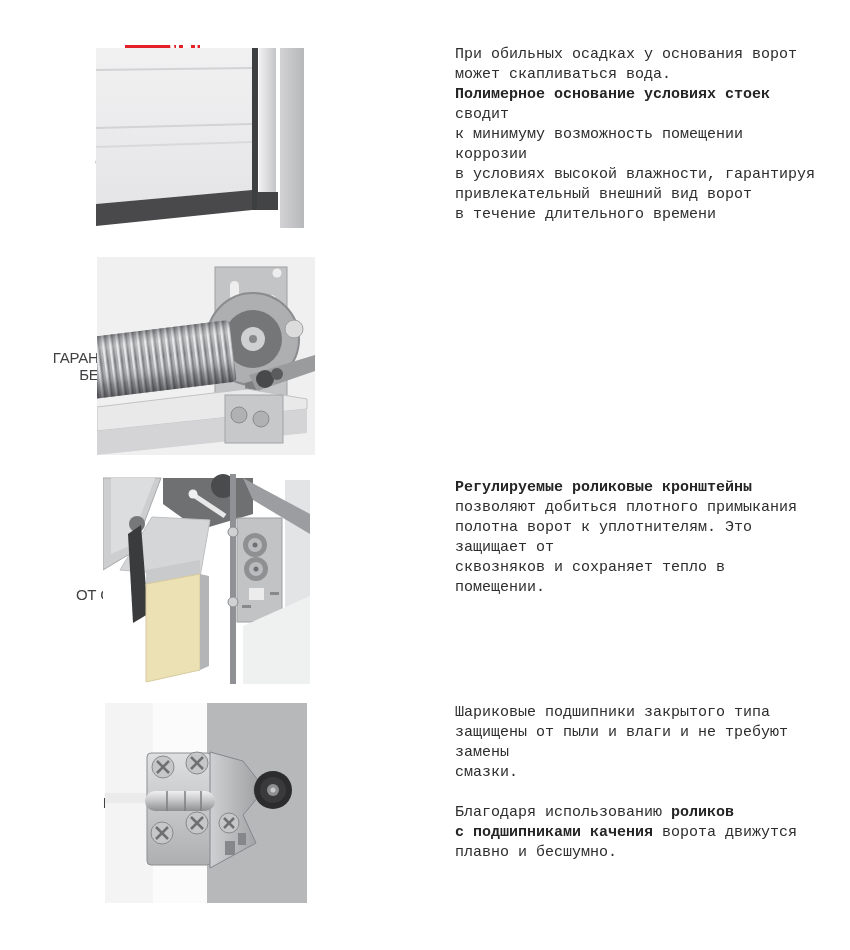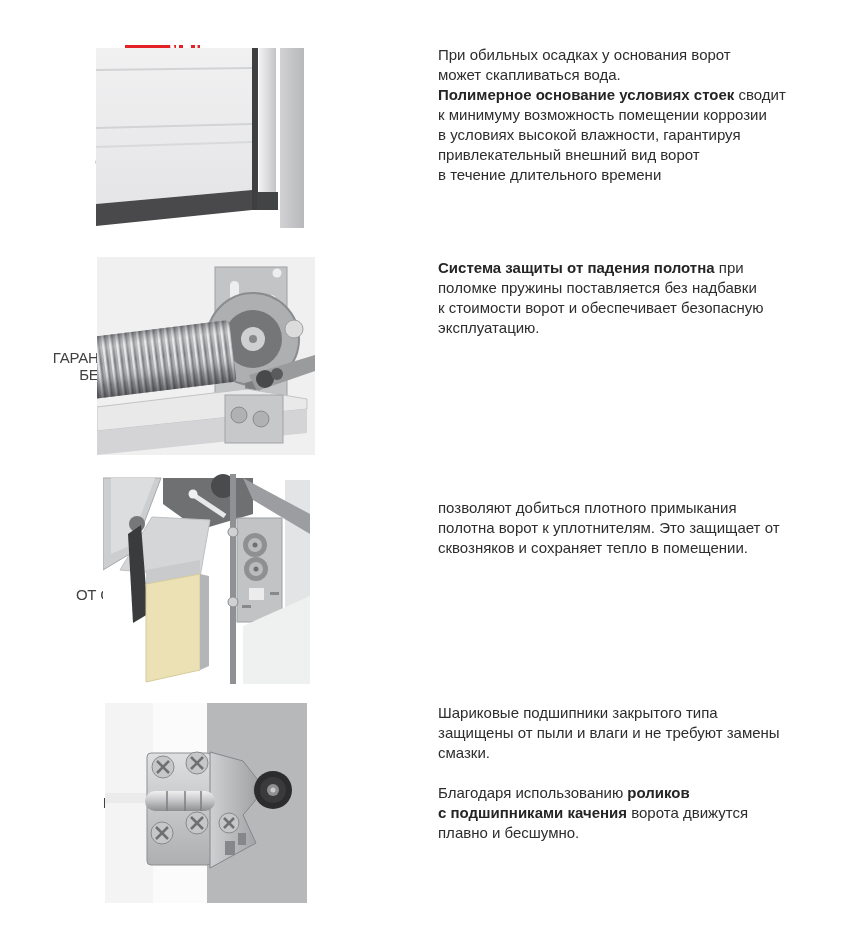--- a/index.html
+++ b/index.html
@@ -6,21 +6,21 @@
   .canvas{position:relative;width:850px;height:950px;background:#ffffff;overflow:hidden;
           font-family:"Liberation Sans",sans-serif;}
   .feature{position:absolute;left:0;width:850px;height:235px;}
   .f1{top:45px}.f2{top:258px}.f3{top:478px}.f4{top:703px}
   .icon-box{position:absolute;left:125px;top:0;width:75px;height:75px;}
   .icon-box svg{display:block}
   .caption{position:absolute;right:650px;top:91px;width:220px;text-align:right;
            white-space:pre-line;font-size:15px;line-height:17px;color:#414144;letter-spacing:-0.2px;}
   .photo{position:absolute;top:0;}
   .p1{left:96px;top:1px}.p2{left:97px;top:-1px}.p3{left:103px;top:-4px}.p4{left:105px;top:0}
-  .text{position:absolute;left:438px;top:0;width:365px;color:#2d2d2e;font-size:15px;line-height:20px;}
+  .text{position:absolute;left:455px;top:0;width:365px;color:#2d2d2e;font-size:15px;line-height:20px;font-family:Liberation Mono, monospace;}
   .text p{margin:0 0 20px 0;white-space:pre-line;}
   .text b{font-weight:bold;color:#252526;}
 </style>
 </head>
 <body>
 
 <div class="canvas">
 
   <section class="feature f1">
     <div class="icon-box">
@@ -147,26 +147,20 @@
         <polygon points="148,126 162,122 164,158 150,160" fill="#7e7f81"></polygon>
         <polygon points="152,118 218,98 218,114 160,134" fill="#9a9b9d"></polygon>
         <circle cx="168" cy="122" r="9" fill="#48494b"></circle>
         <circle cx="180" cy="117" r="6" fill="#5a5b5d"></circle>
         <polygon points="0,150 150,132 210,142 210,152 0,174" fill="#e9e9ea" stroke="#c2c3c5" stroke-width="1"></polygon>
         <polygon points="0,174 210,152 210,176 0,198" fill="#d4d4d6"></polygon>
         <rect x="128" y="138" width="58" height="48" fill="#c7c8ca" stroke="#a2a3a5" stroke-width="1"></rect>
         <circle cx="142" cy="158" r="8" fill="#b0b1b3" stroke="#8b8c8e" stroke-width="1"></circle>
         <circle cx="164" cy="162" r="8" fill="#b0b1b3" stroke="#8b8c8e" stroke-width="1"></circle>
       </svg>
-    </div>
-    <div class="text">
-      <p><span></span><b>Система защиты от падения полотна</b><span> при
-поломке пружины поставляется без надбавки
-к стоимости ворот и обеспечивает безопасную
-эксплуатацию.</span></p>
     </div>
   </section>
 
   <section class="feature f3">
     <div class="icon-box">
       <svg width="75" height="75" viewBox="0 0 75 75">
         <rect width="75" height="75" fill="#e22227"></rect>
         <polygon points="18,28 22,28 24,70 20,70" fill="#ffffff"></polygon>
         <rect x="17" y="66" width="10" height="3.5" rx="1.5" fill="#ffffff"></rect>
         <g transform="rotate(22 20 30)">
@@ -209,21 +203,21 @@
         <circle cx="153" cy="95" r="2.5" fill="#6f7073"></circle>
         <rect x="146" y="114" width="15" height="12" fill="#ececed"></rect>
         <rect x="167" y="118" width="9" height="3" fill="#88898b"></rect>
         <rect x="139" y="131" width="9" height="3" fill="#88898b"></rect>
         <circle cx="130" cy="58" r="5" fill="#d0d1d3" stroke="#8b8c8e" stroke-width="1"></circle>
         <circle cx="130" cy="128" r="5" fill="#d0d1d3" stroke="#8b8c8e" stroke-width="1"></circle>
         <polygon points="140,152 207,122 207,210 140,210" fill="#eff0f0"></polygon>
       </svg>
     </div>
     <div class="text">
-      <p><span></span><span>
+      <p><span></span><b>Регулируемые роликовые кронштейны</b><span>
 позволяют добиться плотного примыкания
 полотна ворот к уплотнителям. Это защищает от
 сквозняков и сохраняет тепло в помещении.</span></p>
     </div>
   </section>
 
   <section class="feature f4">
     <div class="icon-box">
       <svg width="75" height="75" viewBox="0 0 75 75">
         <rect width="75" height="75" fill="#e22227"></rect>

